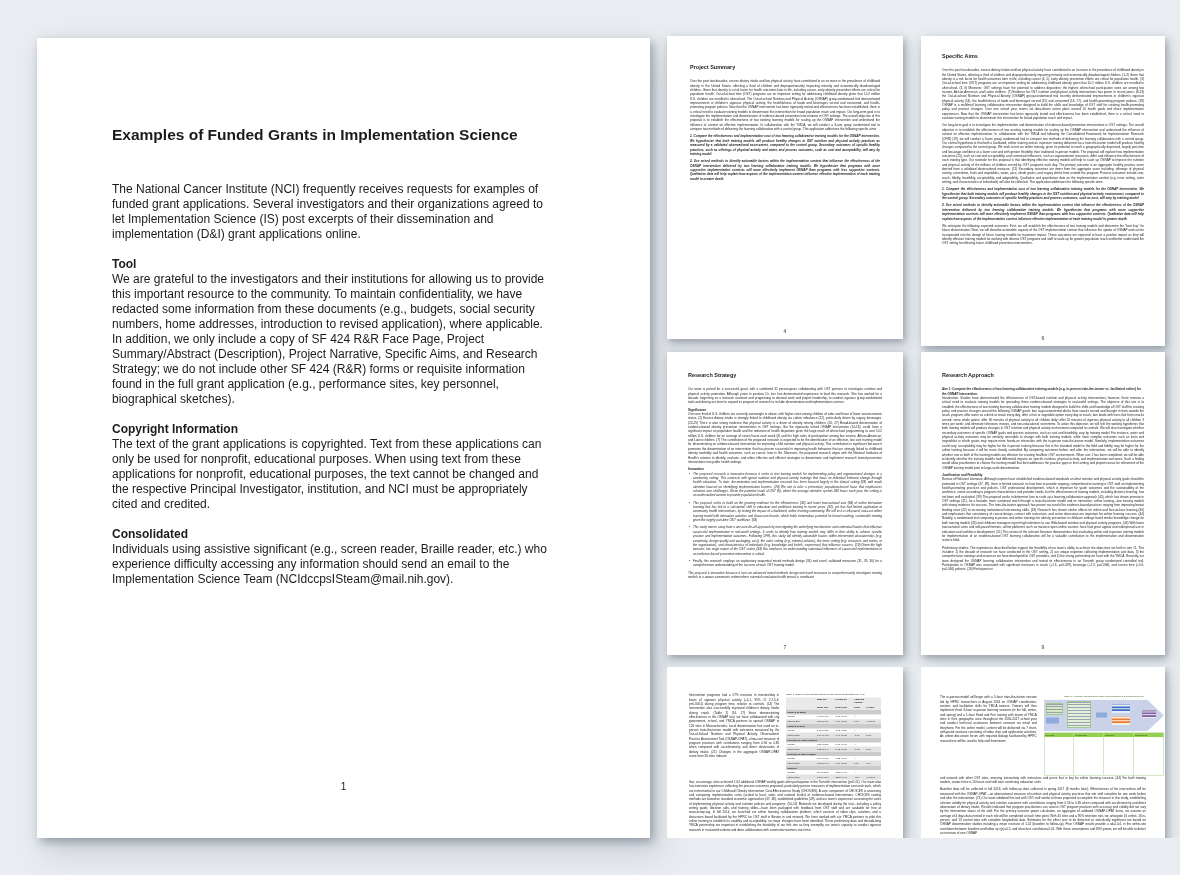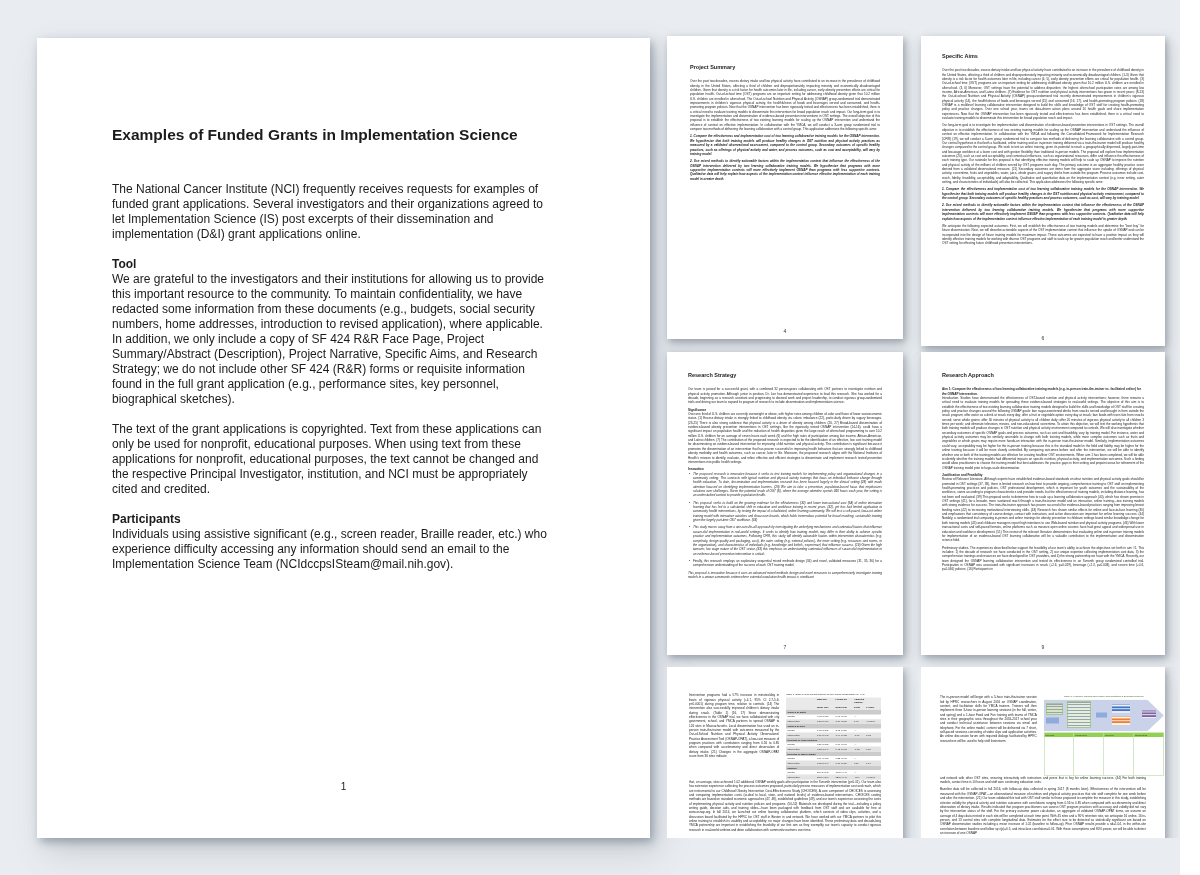--- a/index.html
+++ b/index.html
@@ -88,24 +88,25 @@
       <h1 class="main-title">Examples of Funded Grants in Implementation Science</h1>
 
       <div class="msection">
         <p>The National Cancer Institute (NCI) frequently receives requests for examples of funded grant applications. Several investigators and their organizations agreed to let Implementation Science (IS) post excerpts of their dissemination and implementation (D&amp;I) grant applications online.</p>
       </div>
       <div class="msection">
         <h3>Tool</h3>
         <p>We are grateful to the investigators and their institutions for allowing us to provide this important resource to the community. To maintain confidentiality, we have redacted some information from these documents (e.g., budgets, social security numbers, home addresses, introduction to revised application), where applicable. In addition, we only include a copy of SF 424 R&amp;R Face Page, Project Summary/Abstract (Description), Project Narrative, Specific Aims, and Research Strategy; we do not include other SF 424 (R&amp;R) forms or requisite information found in the full grant application (e.g., performance sites, key personnel, biographical sketches).</p>
       </div>
       <div class="msection">
+        <h3>Copyright Information</h3>
         <p>The text of the grant applications is copyrighted. Text from these applications can only be used for nonprofit, educational purposes. When using text from these applications for nonprofit, educational purposes, the text cannot be changed and the respective Principal Investigator, institution, and NCI must be appropriately cited and credited.</p>
       </div>
       <div class="msection">
-        <h3>Participants</h3>
+        <h3>Consolidated</h3>
         <p>Individuals using assistive significant (e.g., screen reader, Braille reader, etc.) who experience difficulty accessing any information should send an email to the Implementation Science Team (NCIdccpsISteam@mail.nih.gov).</p>
       </div>
     </div>
     <div class="main-pnum">1</div>
   </div>
 
   <div class="thumb t1">
     <div class="tscale pad1">
       <h2 class="thead">Project Summary</h2>
       <div class="tbody">

